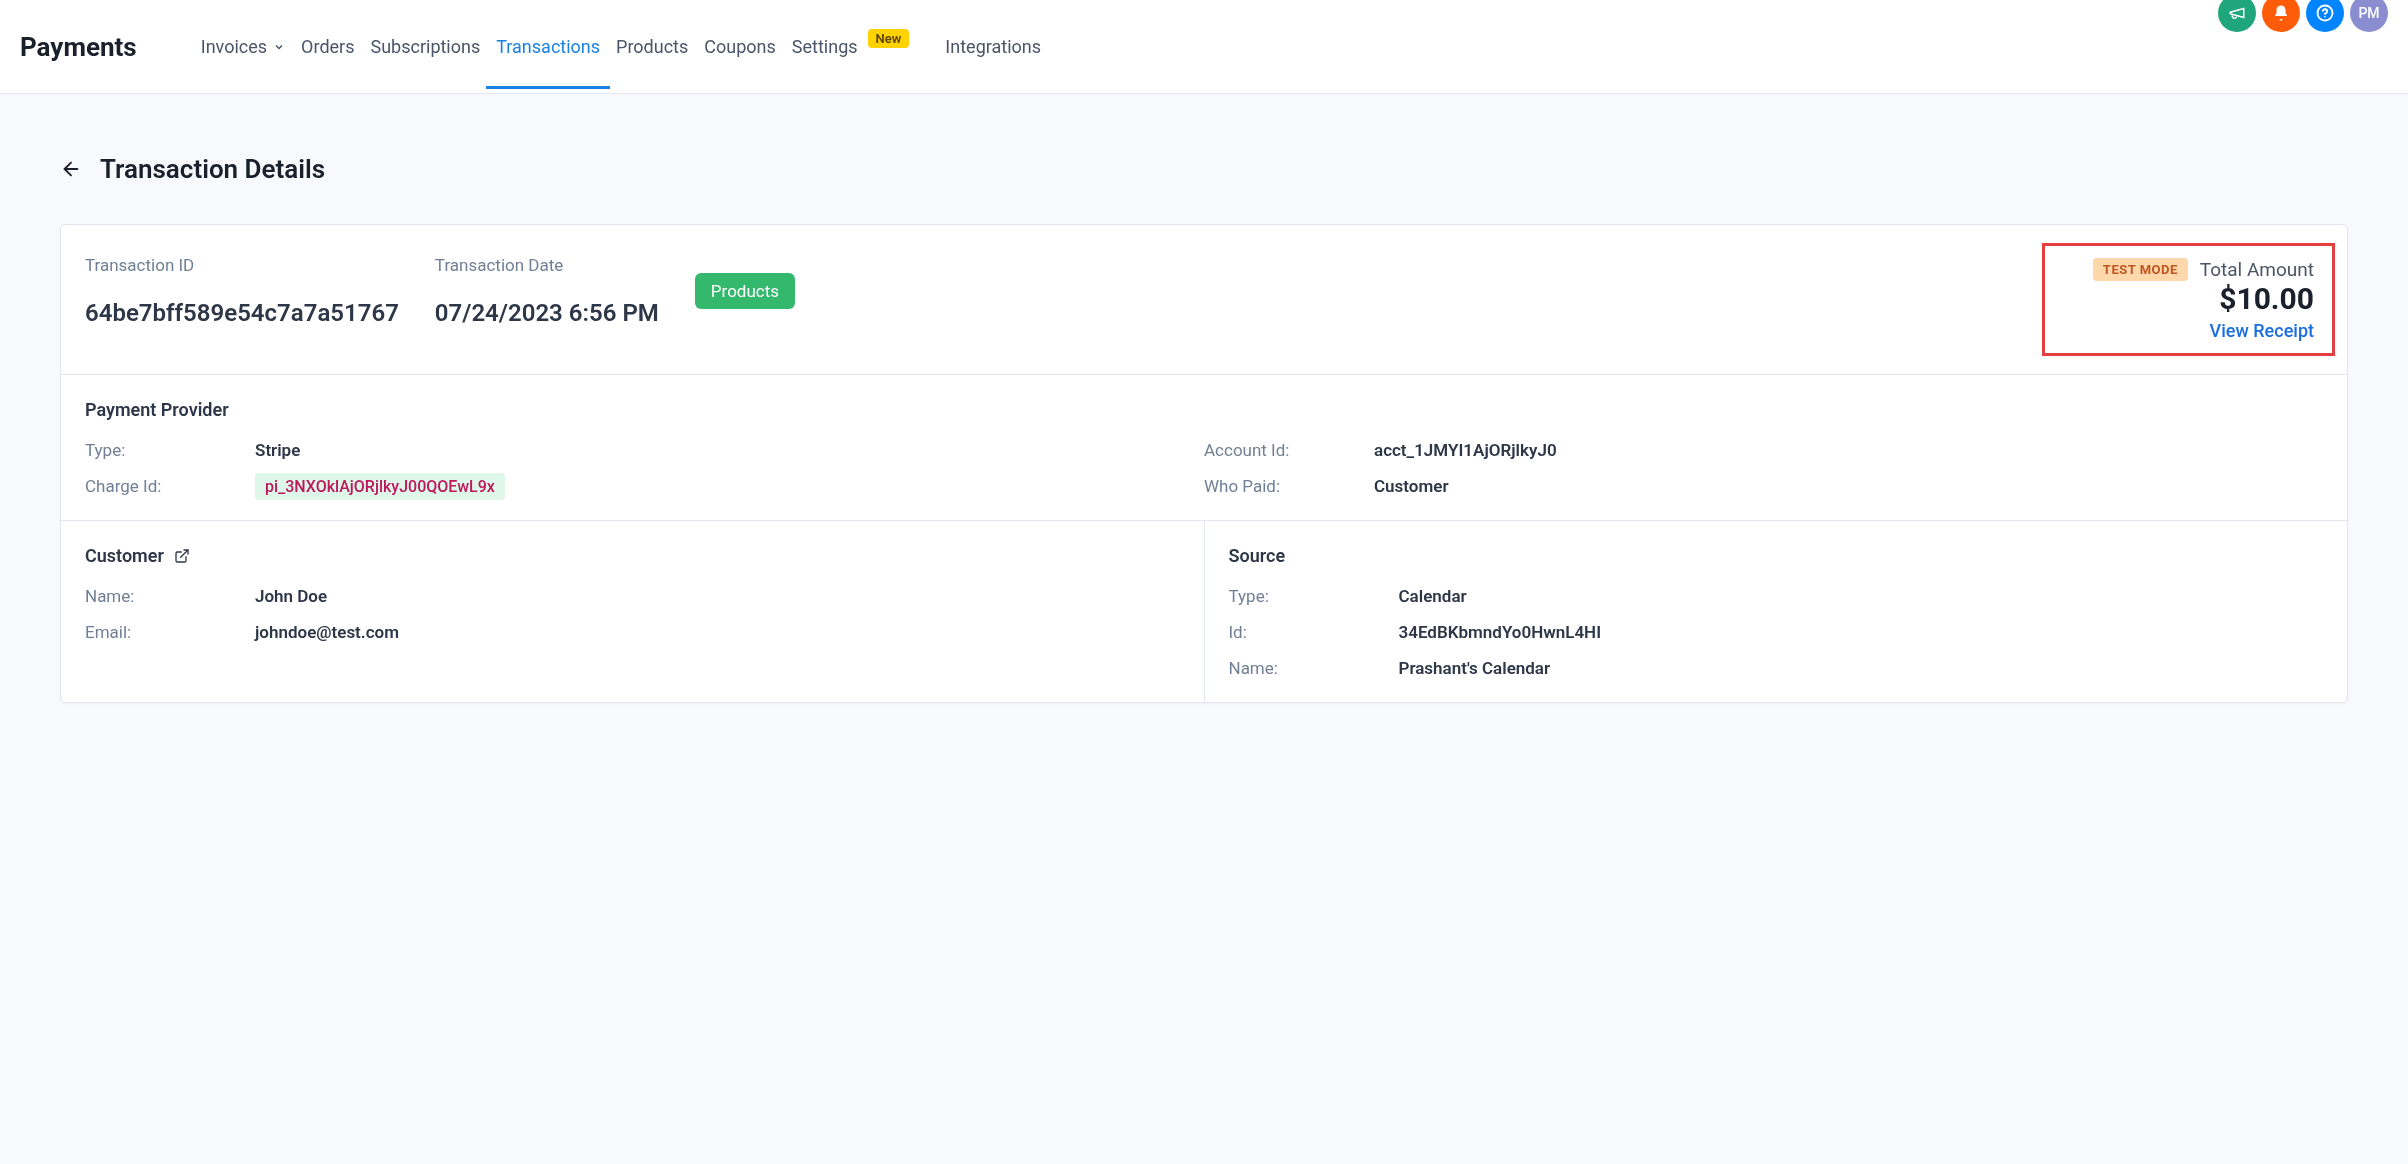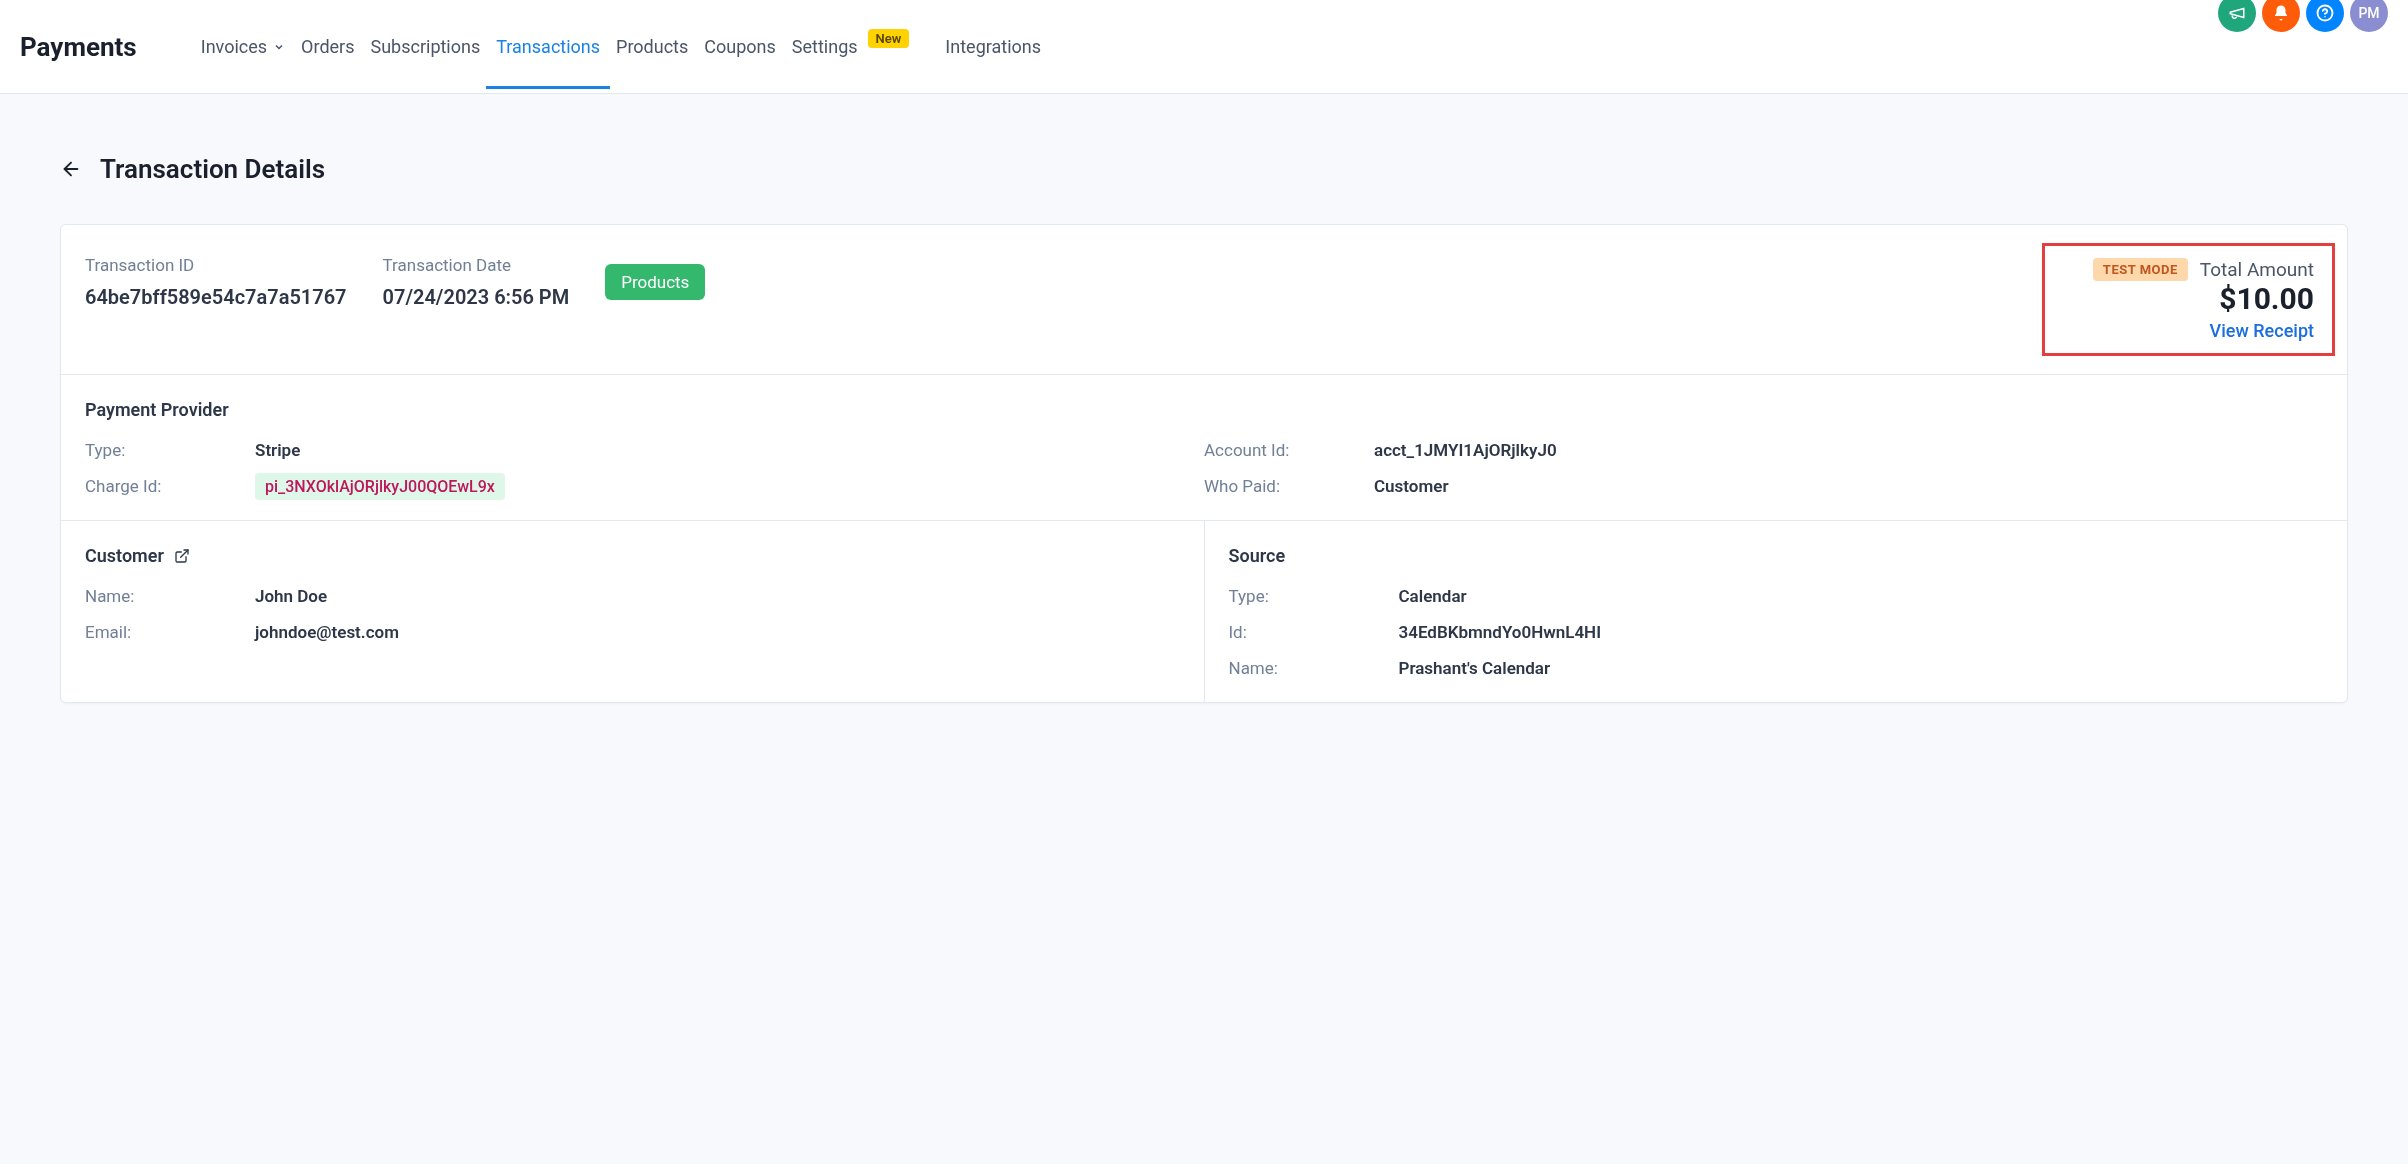--- a/index.html
+++ b/index.html
@@ -123,28 +123,28 @@
       border-bottom: 1px solid #e2e8f0;
     }
     .card-top-left {
       display: flex;
       gap: 36px;
       align-items: center;
     }
     .field {
       display: flex;
       flex-direction: column;
-      gap: 10px;
+      gap: 24px;
     }
     .field-label {
       font-size: 17px;
       color: #718096;
     }
     .field-value {
-      font-size: 20px;
+      font-size: 24px;
       font-weight: 600;
       color: #2d3748;
     }
     .status-badge {
       background: #34b86d;
       color: #fff;
       font-size: 17px;
       padding: 8px 16px;
       border-radius: 6px;
       align-self: center;

